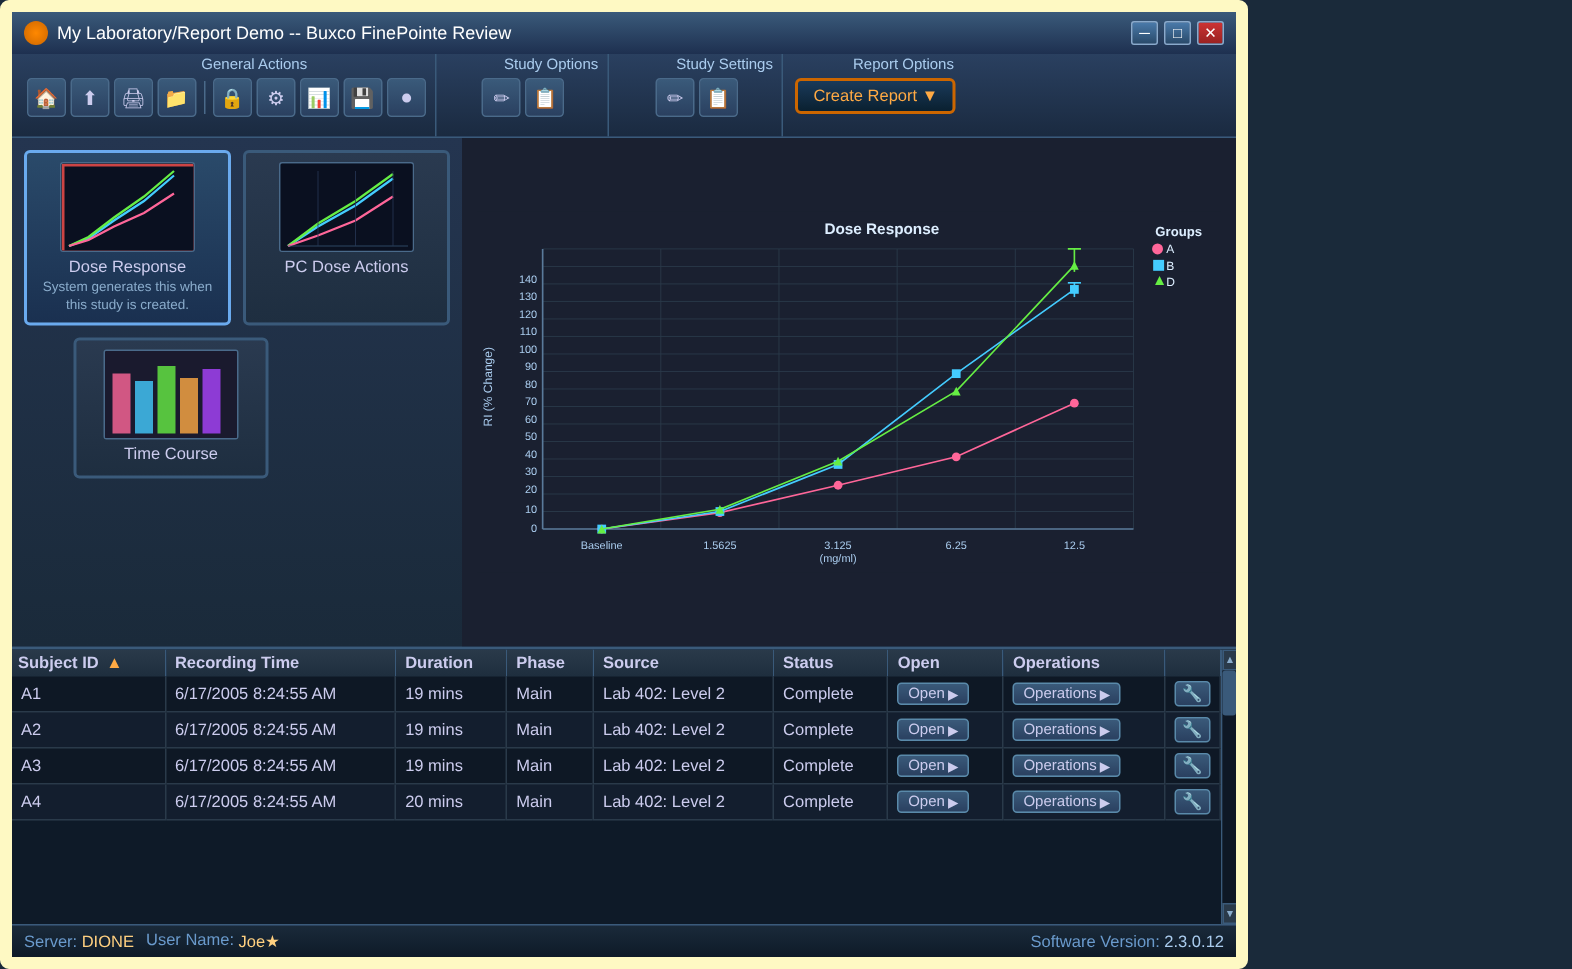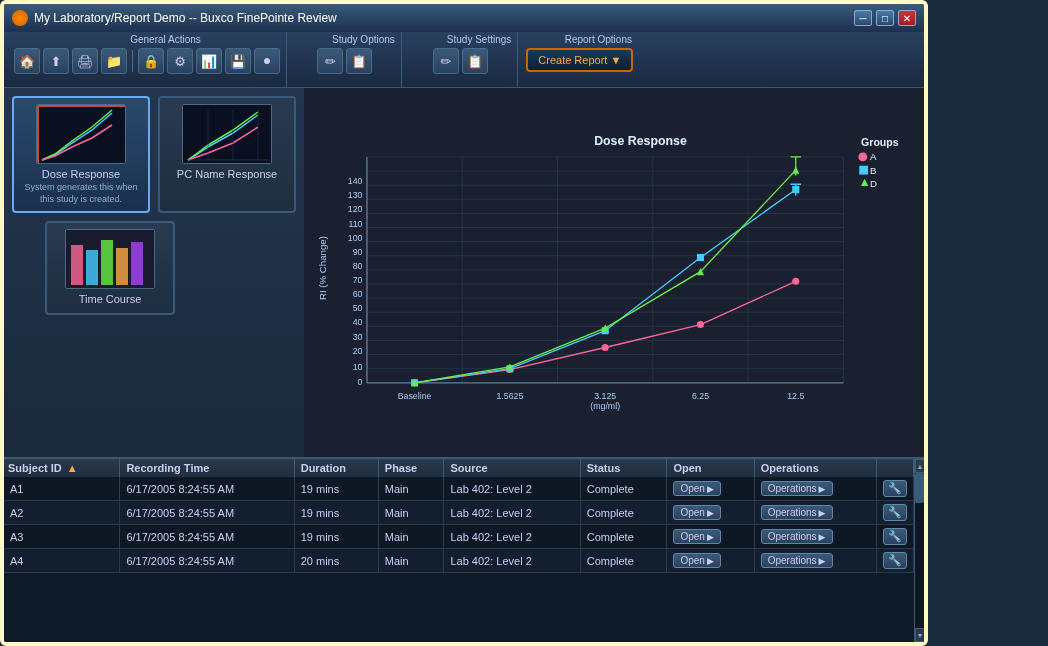--- a/index.html
+++ b/index.html
@@ -7,23 +7,23 @@
       width: 1048px;
       height: 646px;
       overflow: hidden;
       font-family: 'Segoe UI', Tahoma, Arial, sans-serif;
       font-size: 11px;
       background: #1a2a3a;
     }
 
     
     .window {
-      width: 928px;
+      width: 832px;
       height: 646px;
-      border: 4px solid #fef9c3;
+      border: 8px solid #fef9c3;
       border-radius: 6px;
       overflow: hidden;
       display: flex;
       flex-direction: column;
       background: #1e3050;
     }
 
     .title-bar {
       height: 28px;
       background: linear-gradient(to bottom, #3a5a7a, #1e3050);
@@ -444,21 +444,21 @@
               <polyline points="5,55 25,42 50,28 75,10" stroke="#44ccff" stroke-width="1.5" fill="none"></polyline>
               <polyline points="5,55 25,40 50,25 75,7" stroke="#66ee44" stroke-width="1.5" fill="none"></polyline>
               <polyline points="5,55 25,48 50,38 75,22" stroke="#ff6699" stroke-width="1.5" fill="none"></polyline>
               <line x1="5" y1="55" x2="85" y2="55" stroke="#3a5a7a" stroke-width="0.5"></line>
 
               <line x1="25" y1="5" x2="25" y2="55" stroke="#2a3a5a" stroke-width="0.5"></line>
               <line x1="50" y1="5" x2="50" y2="55" stroke="#2a3a5a" stroke-width="0.5"></line>
               <line x1="75" y1="5" x2="75" y2="55" stroke="#2a3a5a" stroke-width="0.5"></line>
             </svg>
           </div>
-          <span class="thumb-label">PC Name Response</span>
+          <span class="thumb-label">PC Dose Actions</span>
         </div>
       </div>
       <div class="thumb-row">
 
         <div class="thumb-card" style="max-width: 130px; margin-left: 33px;">
           <div class="thumb-img">
             <svg width="90" height="60" viewBox="0 0 90 60">
               <rect width="90" height="60" fill="#1a1a2e"></rect>
 
               <rect x="5" y="15" width="12" height="40" fill="#ff6699" opacity="0.8"></rect>
@@ -696,14 +696,29 @@
       <div class="recordings-scroll">
         <div class="scroll-btn">▲</div>
         <div class="scroll-track">
           <div class="scroll-thumb"></div>
         </div>
         <div class="scroll-btn">▼</div>
       </div>
     </div>
   </div>
 
+  <div class="status-bar">
+    <div class="status-item">
+      <span class="status-label">Server:</span>
+      <span class="status-value">DIONE</span>
+    </div>
+    <div class="status-item">
+      <span class="status-label">User Name:</span>
+      <span class="status-value">Joe★</span>
+    </div>
+    <div class="status-spacer"></div>
+    <div class="status-item">
+      <span class="status-label">Software Version:</span>
+      <span class="version">2.3.0.12</span>
+    </div>
+  </div>
 
 </div>
 
 </body></html>

